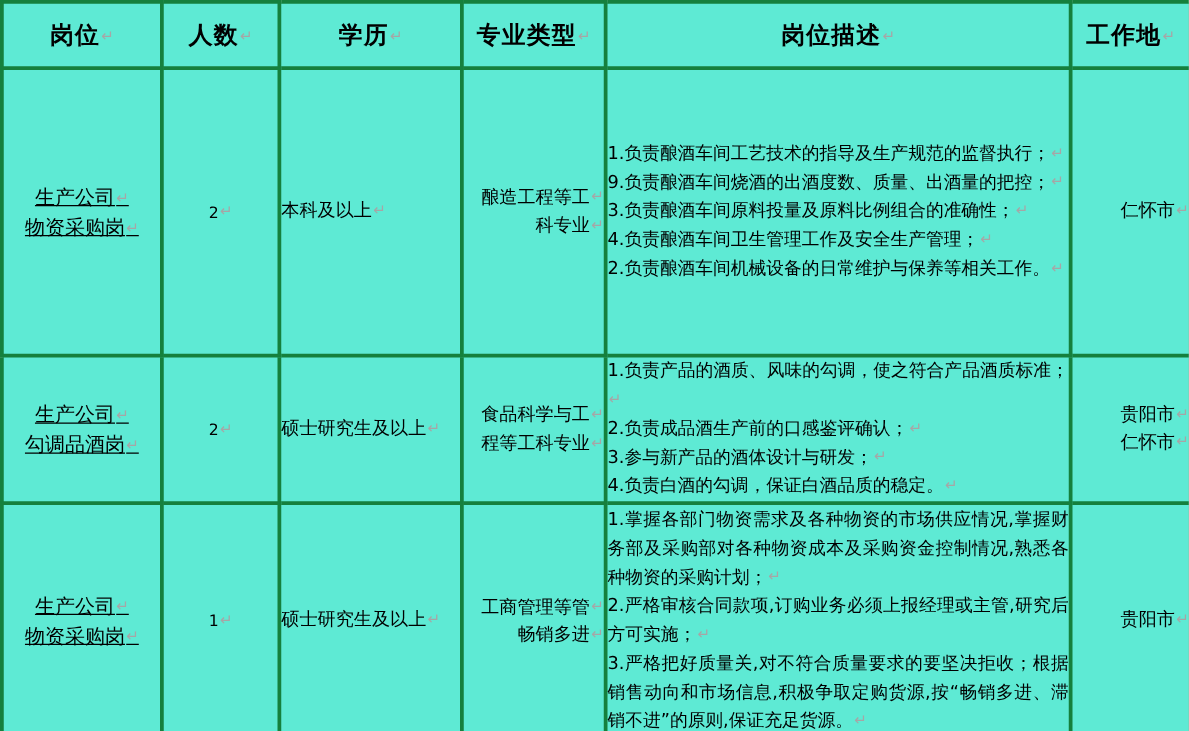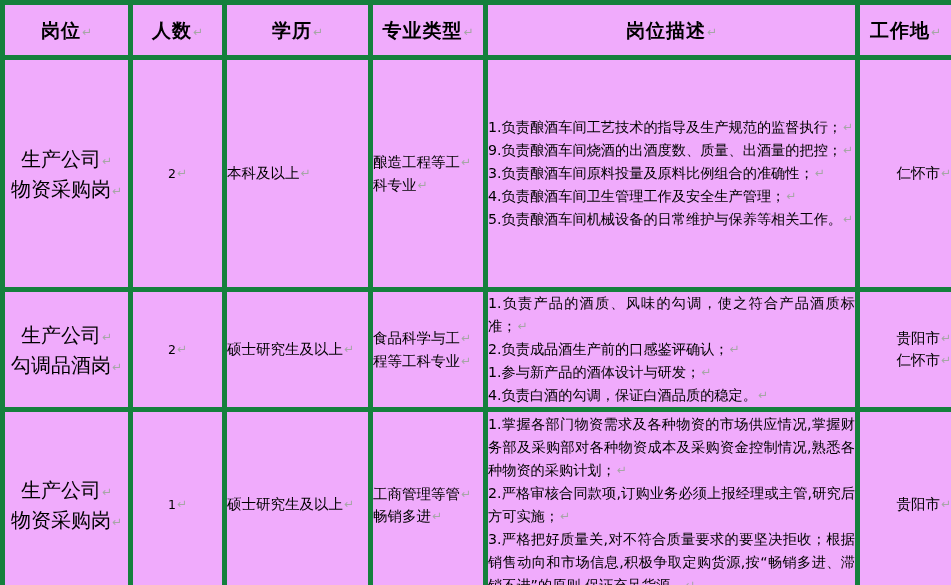--- a/index.html
+++ b/index.html
@@ -24,24 +24,24 @@
   }
   table.doc-table {
     border-collapse: collapse;
     table-layout: fixed;
     width: 951px;
     margin: 0;
     background: #ffffff;
   }
   table.doc-table td,
   table.doc-table th {
-    border: 5px solid #15803d;
+    border: 3px solid #15803d;
     padding: 0;
     vertical-align: middle;
-    background: #f0abfc;
+    background: #5eead4;
     font-weight: normal;
   }
   
   col.c-post   { width: 128px; }
   col.c-count  { width: 94px;  }
   col.c-edu    { width: 146px; }
   col.c-major  { width: 115px; }
   col.c-desc   { width: 372px; }
   col.c-loc    { width: 96px;  }
 
@@ -67,27 +67,28 @@
     vertical-align: 1px;
     padding-left: 1px;
     font-family: "DejaVu Sans", "Liberation Sans", sans-serif;
   }
   .pm::after { content: "\21B5"; }
 
   
   td.center-cell {
     text-align: center;
     vertical-align: middle;
-    font-size: 20px;
+    font-size: 16px;
     line-height: 1.5;
     padding: 3px 3px;
+    text-decoration: underline;
   }
   td.center-cell .line { white-space: nowrap; }
   td.major-cell {
-    text-align: left;
+    text-align: right;
     vertical-align: middle;
     font-size: 14.5px;
     line-height: 1.55;
     padding: 3px 5px;
   }
   td.count-cell {
     text-align: center;
     vertical-align: middle;
     font-size: 12.5px;
     line-height: 1.4;
@@ -154,41 +155,41 @@
           <td class="edu-cell"><span>本科及以上</span><span class="pm"></span></td>
           <td class="major-cell">
             <div class="line"><span>酿造工程等工</span><span class="pm"></span></div>
             <div class="line"><span>科专业</span><span class="pm"></span></div>
           </td>
           <td class="desc-cell">
             <div class="desc-line"><span>1.负责酿酒车间工艺技术的指导及生产规范的监督执行；</span><span class="pm"></span></div>
             <div class="desc-line"><span>9.负责酿酒车间烧酒的出酒度数、质量、出酒量的把控；</span><span class="pm"></span></div>
             <div class="desc-line"><span>3.负责酿酒车间原料投量及原料比例组合的准确性；</span><span class="pm"></span></div>
             <div class="desc-line"><span>4.负责酿酒车间卫生管理工作及安全生产管理；</span><span class="pm"></span></div>
-            <div class="desc-line"><span>5.负责酿酒车间机械设备的日常维护与保养等相关工作。</span><span class="pm"></span></div>
+            <div class="desc-line"><span>2.负责酿酒车间机械设备的日常维护与保养等相关工作。</span><span class="pm"></span></div>
           </td>
           <td class="loc-cell">
             <div class="line"><span>仁怀市</span><span class="pm"></span></div>
           </td>
         </tr>
         <tr class="row-2">
           <td class="center-cell">
             <div class="line"><span>生产公司</span><span class="pm"></span></div>
             <div class="line"><span>勾调品酒岗</span><span class="pm"></span></div>
           </td>
           <td class="count-cell"><span>2</span><span class="pm"></span></td>
           <td class="edu-cell"><span>硕士研究生及以上</span><span class="pm"></span></td>
           <td class="major-cell">
             <div class="line"><span>食品科学与工</span><span class="pm"></span></div>
             <div class="line"><span>程等工科专业</span><span class="pm"></span></div>
           </td>
           <td class="desc-cell">
             <div class="desc-line"><span>1.负责产品的酒质、风味的勾调，使之符合产品酒质标准；</span><span class="pm"></span></div>
             <div class="desc-line"><span>2.负责成品酒生产前的口感鉴评确认；</span><span class="pm"></span></div>
-            <div class="desc-line"><span>1.参与新产品的酒体设计与研发；</span><span class="pm"></span></div>
+            <div class="desc-line"><span>3.参与新产品的酒体设计与研发；</span><span class="pm"></span></div>
             <div class="desc-line"><span>4.负责白酒的勾调，保证白酒品质的稳定。</span><span class="pm"></span></div>
           </td>
           <td class="loc-cell">
             <div class="line"><span>贵阳市</span><span class="pm"></span></div>
             <div class="line"><span>仁怀市</span><span class="pm"></span></div>
           </td>
         </tr>
         <tr class="row-3">
           <td class="center-cell">
             <div class="line"><span>生产公司</span><span class="pm"></span></div>

